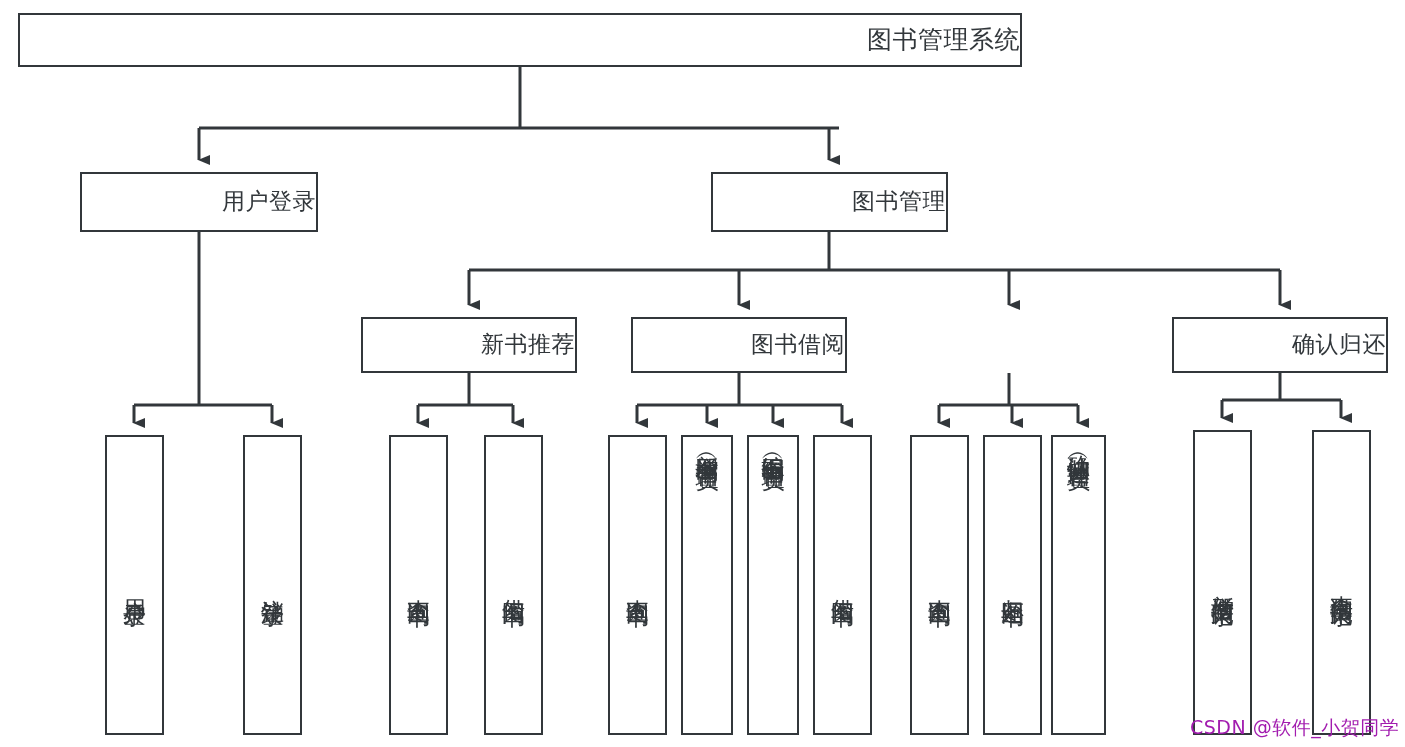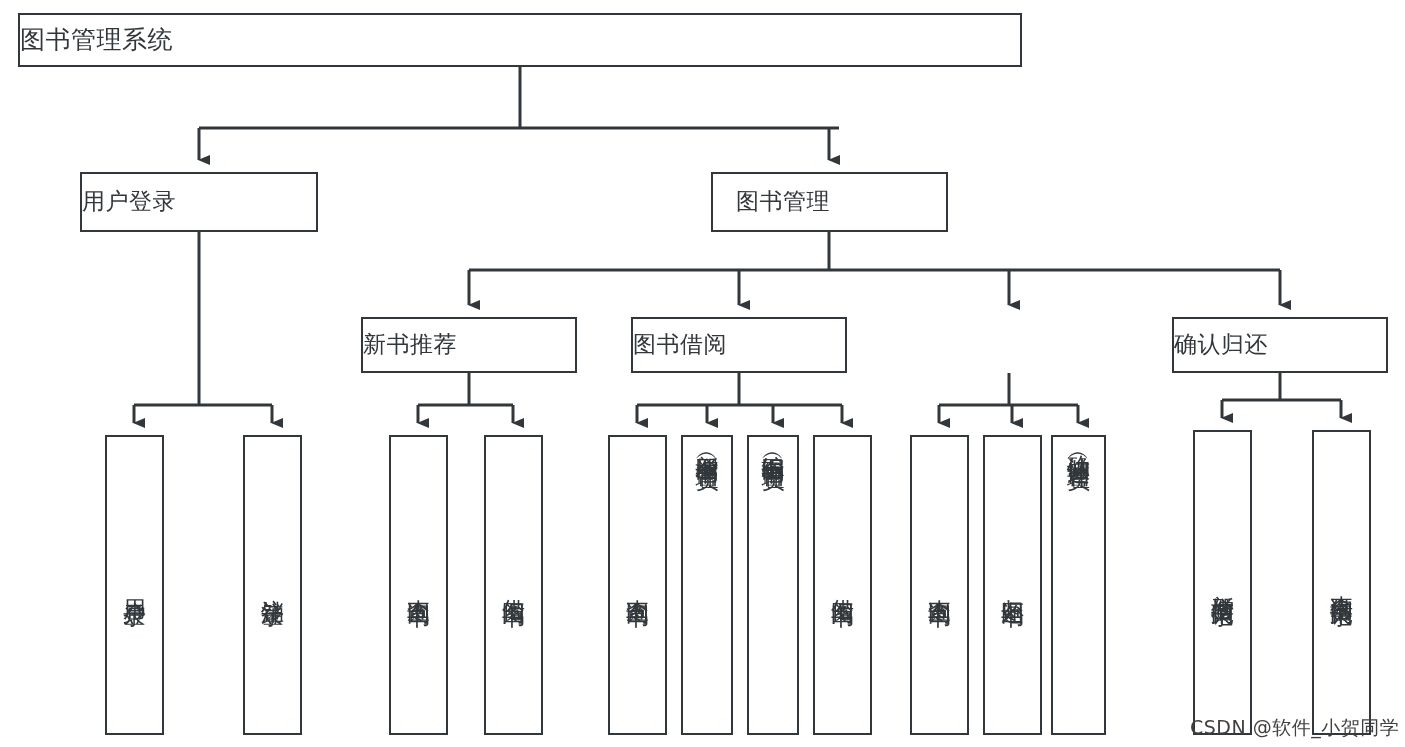--- a/index.html
+++ b/index.html
@@ -26,21 +26,21 @@
     height: 747px;
     display: block;
   }
   .node-box {
     position: absolute;
     box-sizing: border-box;
     background: #ffffff;
     border: 2px solid #32373b;
     display: flex;
     align-items: center;
-    justify-content: flex-start;
+    justify-content: flex-end;
     overflow: hidden;
   }
   .node-label {
     color: #32373b;
     line-height: 1.12;
     text-align: center;
     white-space: nowrap;
     letter-spacing: 0.5px;
   }
   .lvl0 .node-label { font-size: 25px; }
@@ -54,21 +54,21 @@
     line-height: 1;
   }
   .leaf {
     align-items: flex-start;
     justify-content: center;
     padding-top: 0;
   }
   .leaf.valign-center { align-items: center; }
   .watermark {
     position: absolute;
-    color: #404040;
+    color: #a21caf;
     font-size: 19px;
     white-space: nowrap;
     letter-spacing: 0.5px;
     pointer-events: none;
   }
 </style>
 </head>
 <body>
 
 <div id="diagram-root">

